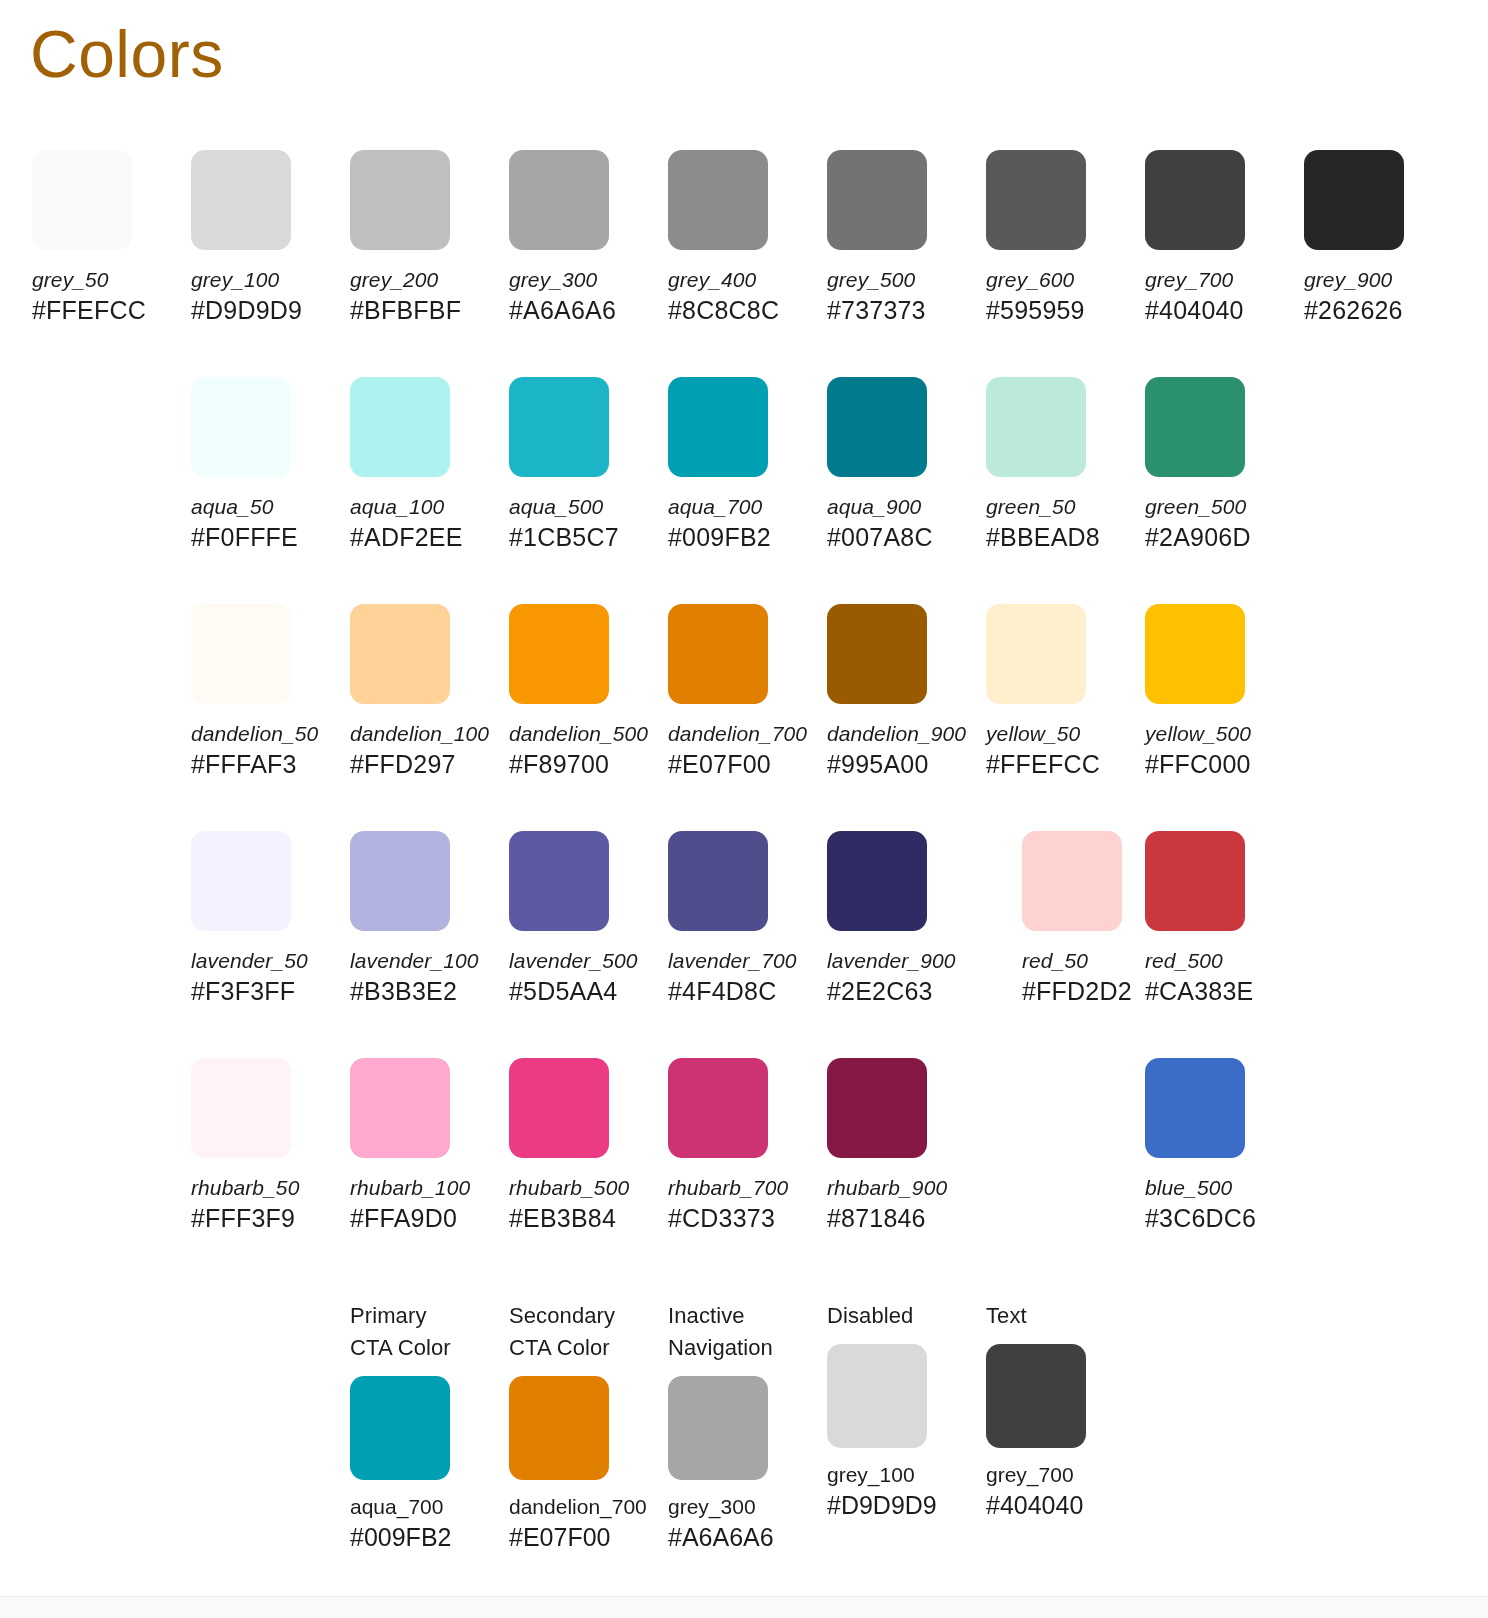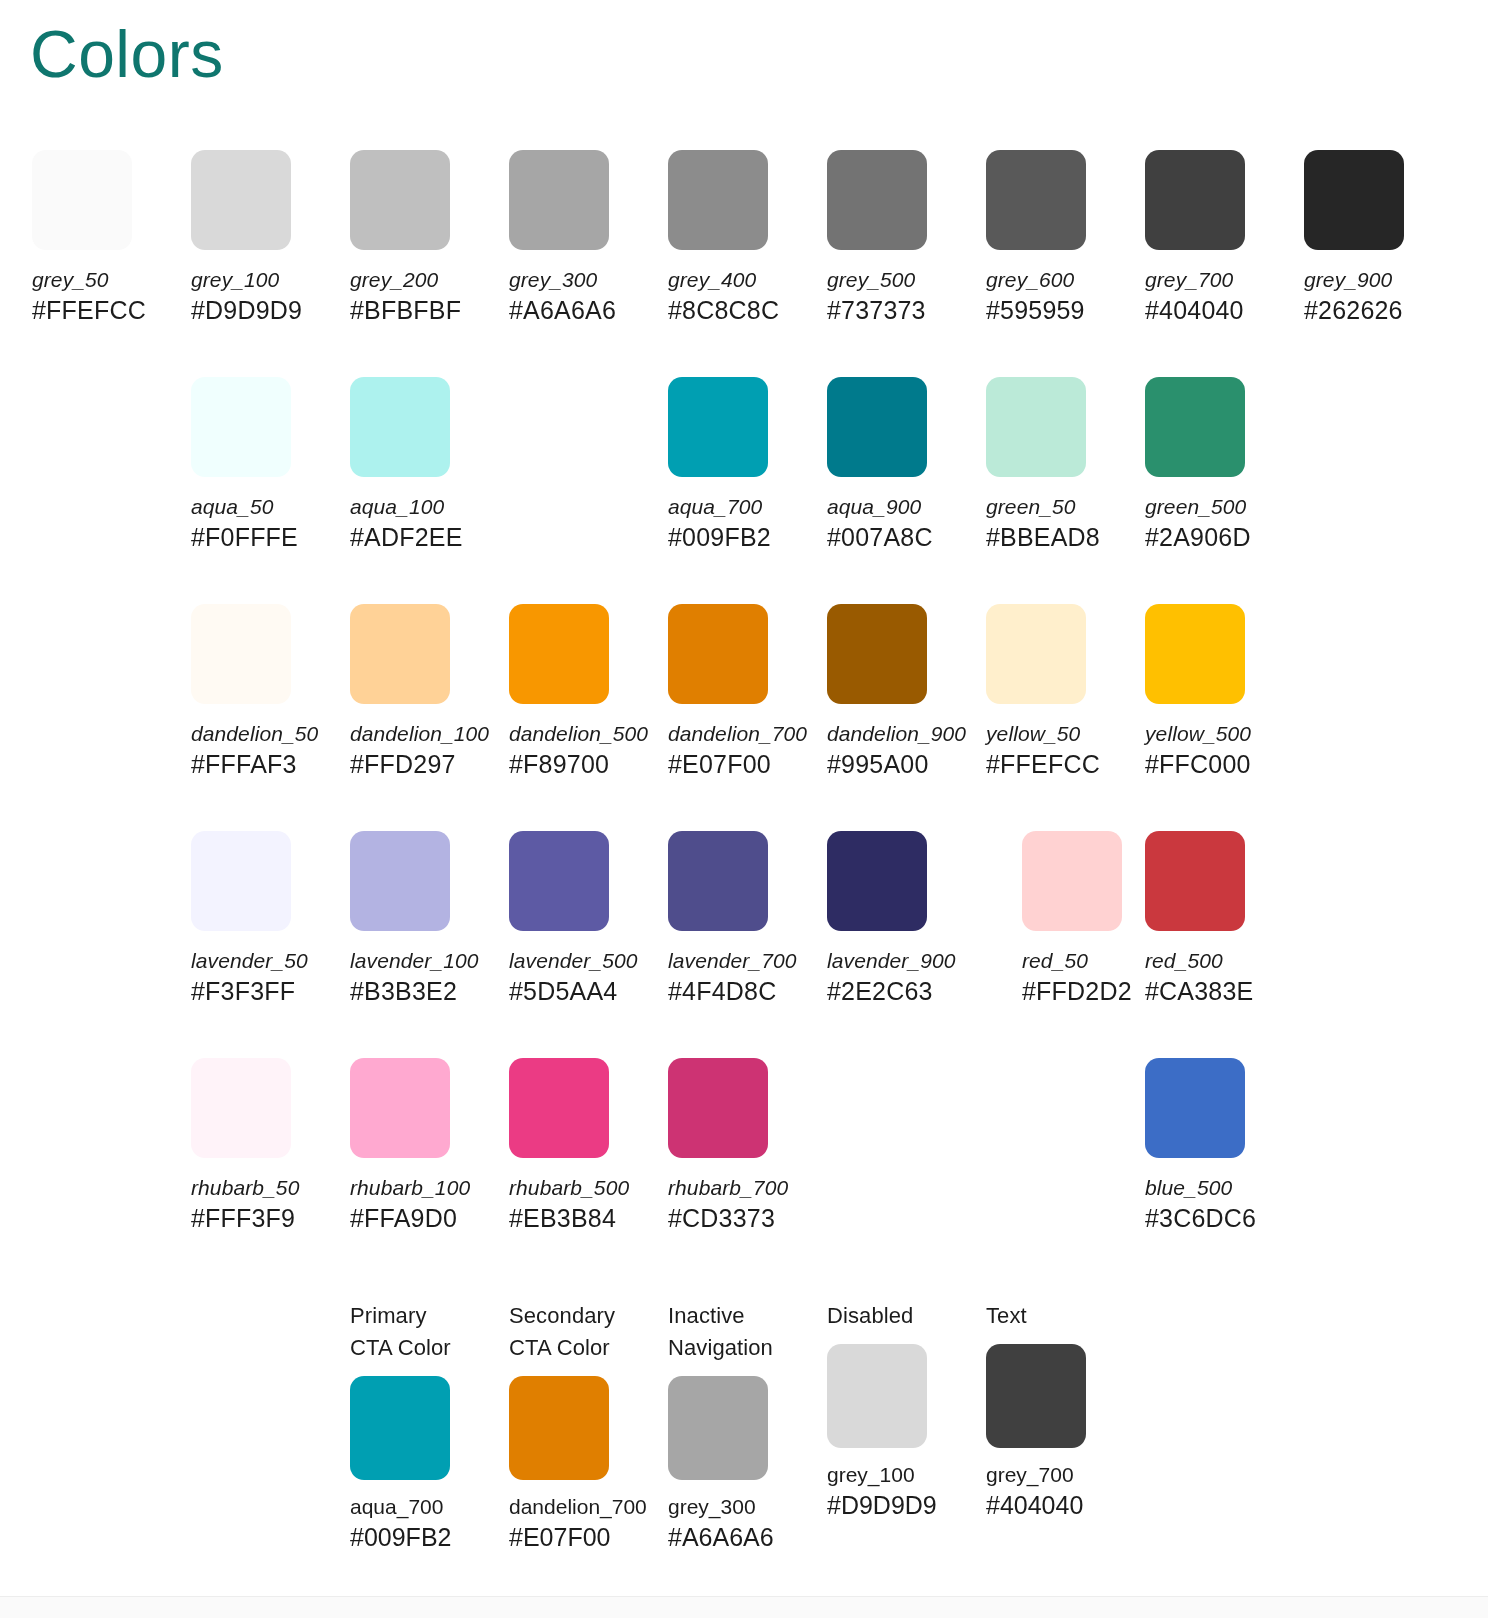--- a/index.html
+++ b/index.html
@@ -121,21 +121,21 @@
     bottom: 0;
     width: 1488px;
     height: 22px;
     background: #fafafa;
     border-top: 1px solid #ededed;
   }
 </style>
 </head>
 <body style="background: rgb(255, 255, 255);">
 
-<div id="page-title" style="color: #0f766e;">Colors</div>
+<div id="page-title" style="color: #a16207;">Colors</div>
 
 <div id="palette-grid">
     <div class="palette-row" style="height: 227px;">
       <div class="swatch-cell" style="left: 32px;">
         <div class="swatch-chip" style="background: rgb(250, 250, 250); width: 100px; height: 100px; border-radius: 14px;"></div>
         <div class="swatch-name">grey_50</div>
         <div class="swatch-hex">#FFEFCC</div>
       </div>
       <div class="swatch-cell" style="left: 191px;">
         <div class="swatch-chip" style="background: rgb(217, 217, 217); width: 100px; height: 100px; border-radius: 14px;"></div>
@@ -182,20 +182,25 @@
       <div class="swatch-cell" style="left: 191px;">
         <div class="swatch-chip" style="background: rgb(240, 255, 254); width: 100px; height: 100px; border-radius: 14px;"></div>
         <div class="swatch-name">aqua_50</div>
         <div class="swatch-hex">#F0FFFE</div>
       </div>
       <div class="swatch-cell" style="left: 350px;">
         <div class="swatch-chip" style="background: rgb(173, 242, 238); width: 100px; height: 100px; border-radius: 14px;"></div>
         <div class="swatch-name">aqua_100</div>
         <div class="swatch-hex">#ADF2EE</div>
       </div>
+      <div class="swatch-cell" style="left: 509px;">
+        <div class="swatch-chip" style="background: rgb(28, 181, 199); width: 100px; height: 100px; border-radius: 14px;"></div>
+        <div class="swatch-name">aqua_500</div>
+        <div class="swatch-hex">#1CB5C7</div>
+      </div>
       <div class="swatch-cell" style="left: 668px;">
         <div class="swatch-chip" style="background: rgb(0, 159, 178); width: 100px; height: 100px; border-radius: 14px;"></div>
         <div class="swatch-name">aqua_700</div>
         <div class="swatch-hex">#009FB2</div>
       </div>
       <div class="swatch-cell" style="left: 827px;">
         <div class="swatch-chip" style="background: rgb(0, 122, 140); width: 100px; height: 100px; border-radius: 14px;"></div>
         <div class="swatch-name">aqua_900</div>
         <div class="swatch-hex">#007A8C</div>
       </div>
@@ -297,20 +302,25 @@
       </div>
       <div class="swatch-cell" style="left: 509px;">
         <div class="swatch-chip" style="background: rgb(235, 59, 132); width: 100px; height: 100px; border-radius: 14px;"></div>
         <div class="swatch-name">rhubarb_500</div>
         <div class="swatch-hex">#EB3B84</div>
       </div>
       <div class="swatch-cell" style="left: 668px;">
         <div class="swatch-chip" style="background: rgb(205, 51, 115); width: 100px; height: 100px; border-radius: 14px;"></div>
         <div class="swatch-name">rhubarb_700</div>
         <div class="swatch-hex">#CD3373</div>
+      </div>
+      <div class="swatch-cell" style="left: 827px;">
+        <div class="swatch-chip" style="background: rgb(135, 24, 70); width: 100px; height: 100px; border-radius: 14px;"></div>
+        <div class="swatch-name">rhubarb_900</div>
+        <div class="swatch-hex">#871846</div>
       </div>
       <div class="swatch-cell" style="left: 1145px;">
         <div class="swatch-chip" style="background: rgb(60, 109, 198); width: 100px; height: 100px; border-radius: 14px;"></div>
         <div class="swatch-name">blue_500</div>
         <div class="swatch-hex">#3C6DC6</div>
       </div>
     </div>
   </div>
 
 <div id="roles-section">

